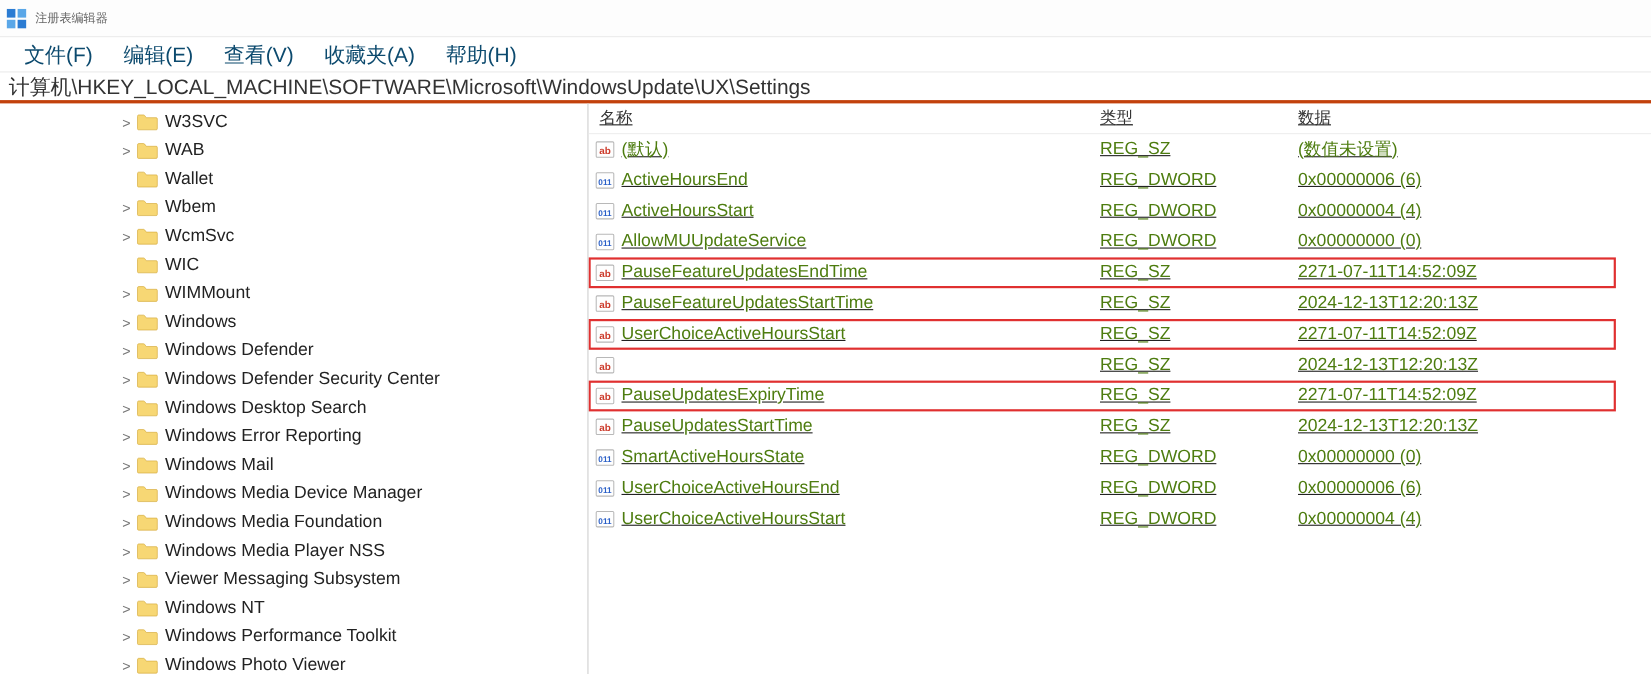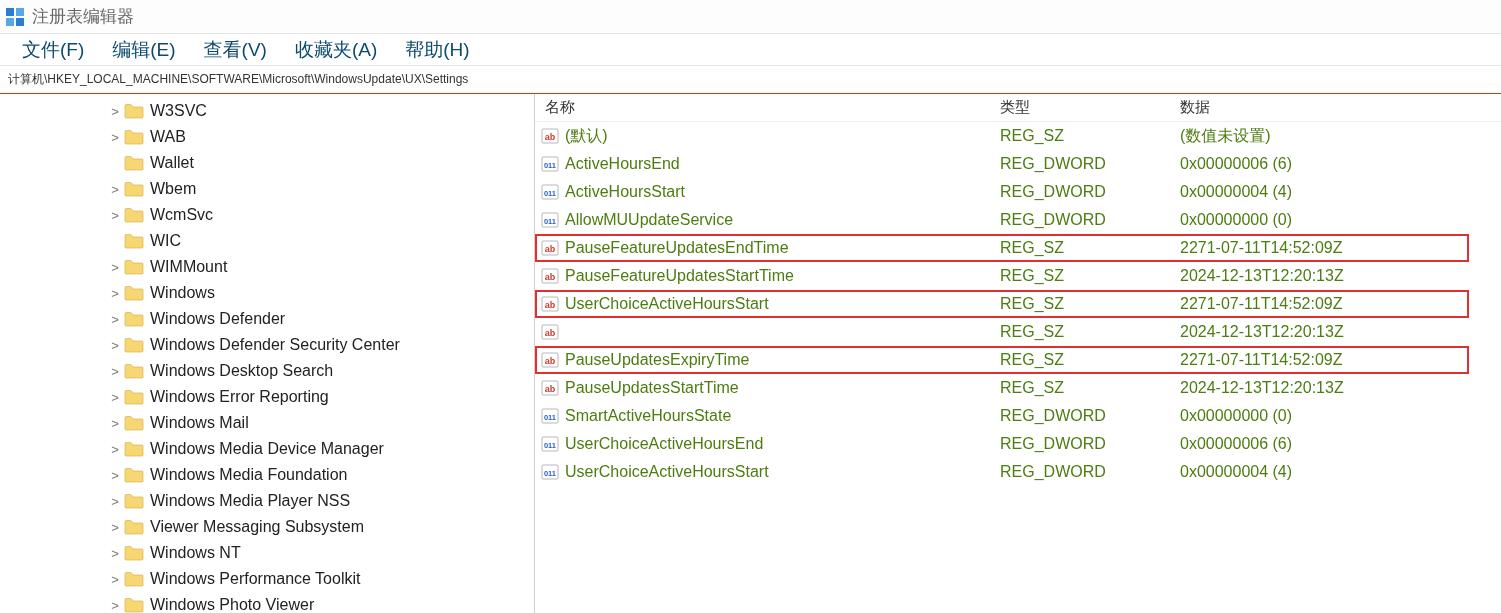--- a/index.html
+++ b/index.html
@@ -21,43 +21,43 @@
     padding: 0 6px;
     border-bottom: 1px solid #e5e5e5;
     background: #fdfdfd;
     color: #666;
   }
   .titlebar .app-icon {
     width: 18px; height: 18px;
     margin-right: 8px;
     display: inline-block;
   }
-  .titlebar .title { font-size: 17px; color: #666; }
+  .titlebar .title { font-size: 11px; color: #666; }
   .menubar {
     display: flex;
     align-items: center;
     height: 32px;
     padding: 0 8px;
     border-bottom: 1px solid #e5e5e5;
     background: #fff;
   }
   .menubar .menu-item {
     padding: 4px 14px;
     font-size: 19px;
     color: #0c4a6e;
     cursor: default;
   }
   .addressbar {
     height: 28px;
     padding: 0 8px;
-    font-size: 12px;
+    font-size: 19px;
     color: #333;
     display: flex;
     align-items: center;
-    border-bottom: 1px solid #c2410c;
+    border-bottom: 3px solid #c2410c;
     background: #fff;
   }
   .content {
     flex: 1;
     display: flex;
     min-height: 0;
   }
   .tree-pane {
     width: 535px;
     border-right: 1px solid #d0d0d0;
@@ -84,20 +84,21 @@
   .tree-row .expander.blank { visibility: hidden; }
   .tree-row .folder-icon {
     width: 20px; height: 16px;
     margin-right: 6px;
     flex-shrink: 0;
   }
   .list-pane {
     flex: 1;
     overflow: hidden;
     position: relative;
+    text-decoration: underline;
   }
   .list-header {
     display: flex;
     height: 28px;
     align-items: center;
     font-size: 15px;
     color: #333;
     border-bottom: 1px solid #eee;
   }
   .list-header > div { padding-left: 10px; }

